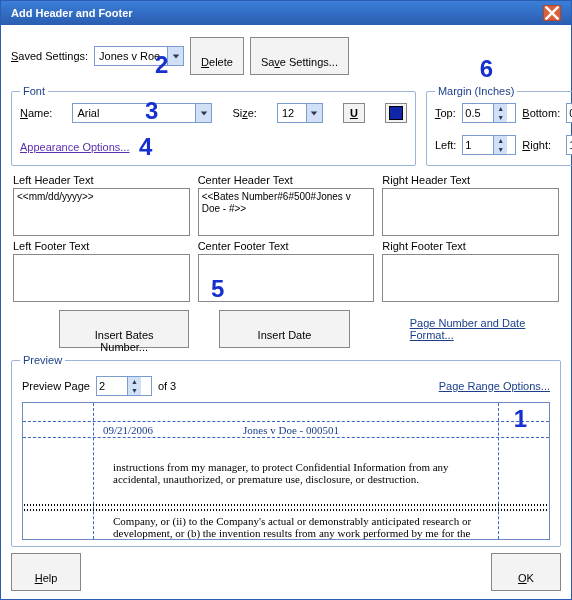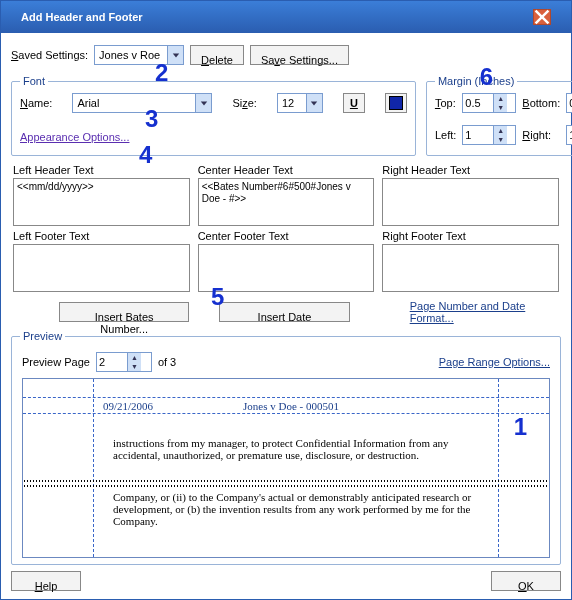--- a/index.html
+++ b/index.html
@@ -1,27 +1,27 @@
 <!DOCTYPE html>
 <html><head>
 <meta charset="utf-8">
 <style>
   * { box-sizing: border-box; font-family: Tahoma, Arial, sans-serif; font-size: 11px; }
   body { margin: 0; background: #fff; }
   .window { width: 572px; height: 600px; border: 1px solid #2a5db0; position: relative; display: flex; flex-direction: column; }
-  .titlebar { background: linear-gradient(#3b7ed8, #2a5db0); color: #fff; height: 32px; display: flex; align-items: center; padding: 0 20px; justify-content: space-between; font-weight: bold; }
+  .titlebar { background: linear-gradient(#3b7ed8, #2a5db0); color: #fff; height: 24px; display: flex; align-items: center; padding: 0 10px; justify-content: space-between; font-weight: bold; }
   .close-x { width: 18px; height: 16px; background: #d9603c; border: 1px solid #b0482d; color: #fff; display: flex; align-items: center; justify-content: center; font-size: 10px; }
   .client { flex: 1; padding: 8px 8px 4px 8px; position: relative; display: flex; flex-direction: column; }
 
   .row { display: flex; align-items: center; gap: 6px; }
   .mn { display:inline; }
   .mn .ul { text-decoration: underline; }
 
   .saved-row { margin: 4px 0 8px 2px; }
-  .btn { background: #f3f3f3; border: 1px solid #888; padding: 8px 10px; height: 20px; }
+  .btn { background: #f3f3f3; border: 1px solid #888; padding: 18px 10px; height: 20px; }
   .select { border: 1px solid #7a9ccf; background: #fff; height: 20px; position: relative; display: flex; align-items: center; padding: 0 18px 0 4px; }
   .select .arrow { position: absolute; right: 0; top: 0; width: 16px; height: 100%; background: #cfe0f7; display: flex; align-items: center; justify-content: center; border-left: 1px solid #7a9ccf;}
   .numinput { border: 1px solid #7a9ccf; height: 20px; display: flex; align-items: center; background:#fff; }
   .numinput input { border:none; width: 30px; padding: 0 2px; height: 18px; font-size:11px; }
   .spin { width: 14px; height: 100%; border-left:1px solid #7a9ccf; background:#cfe0f7; display:flex; flex-direction:column; }
   .spin div { flex:1; display:flex; align-items:center; justify-content:center; font-size:7px; color:#335;}
   .arrow svg, .spin svg { width:8px; height:8px; }
 
   fieldset { border: 1px solid #9ab4d8; border-radius: 2px; margin: 2px; padding: 6px 8px 10px 8px; }
   legend { color: #1b3f8b; padding: 0 3px; }

